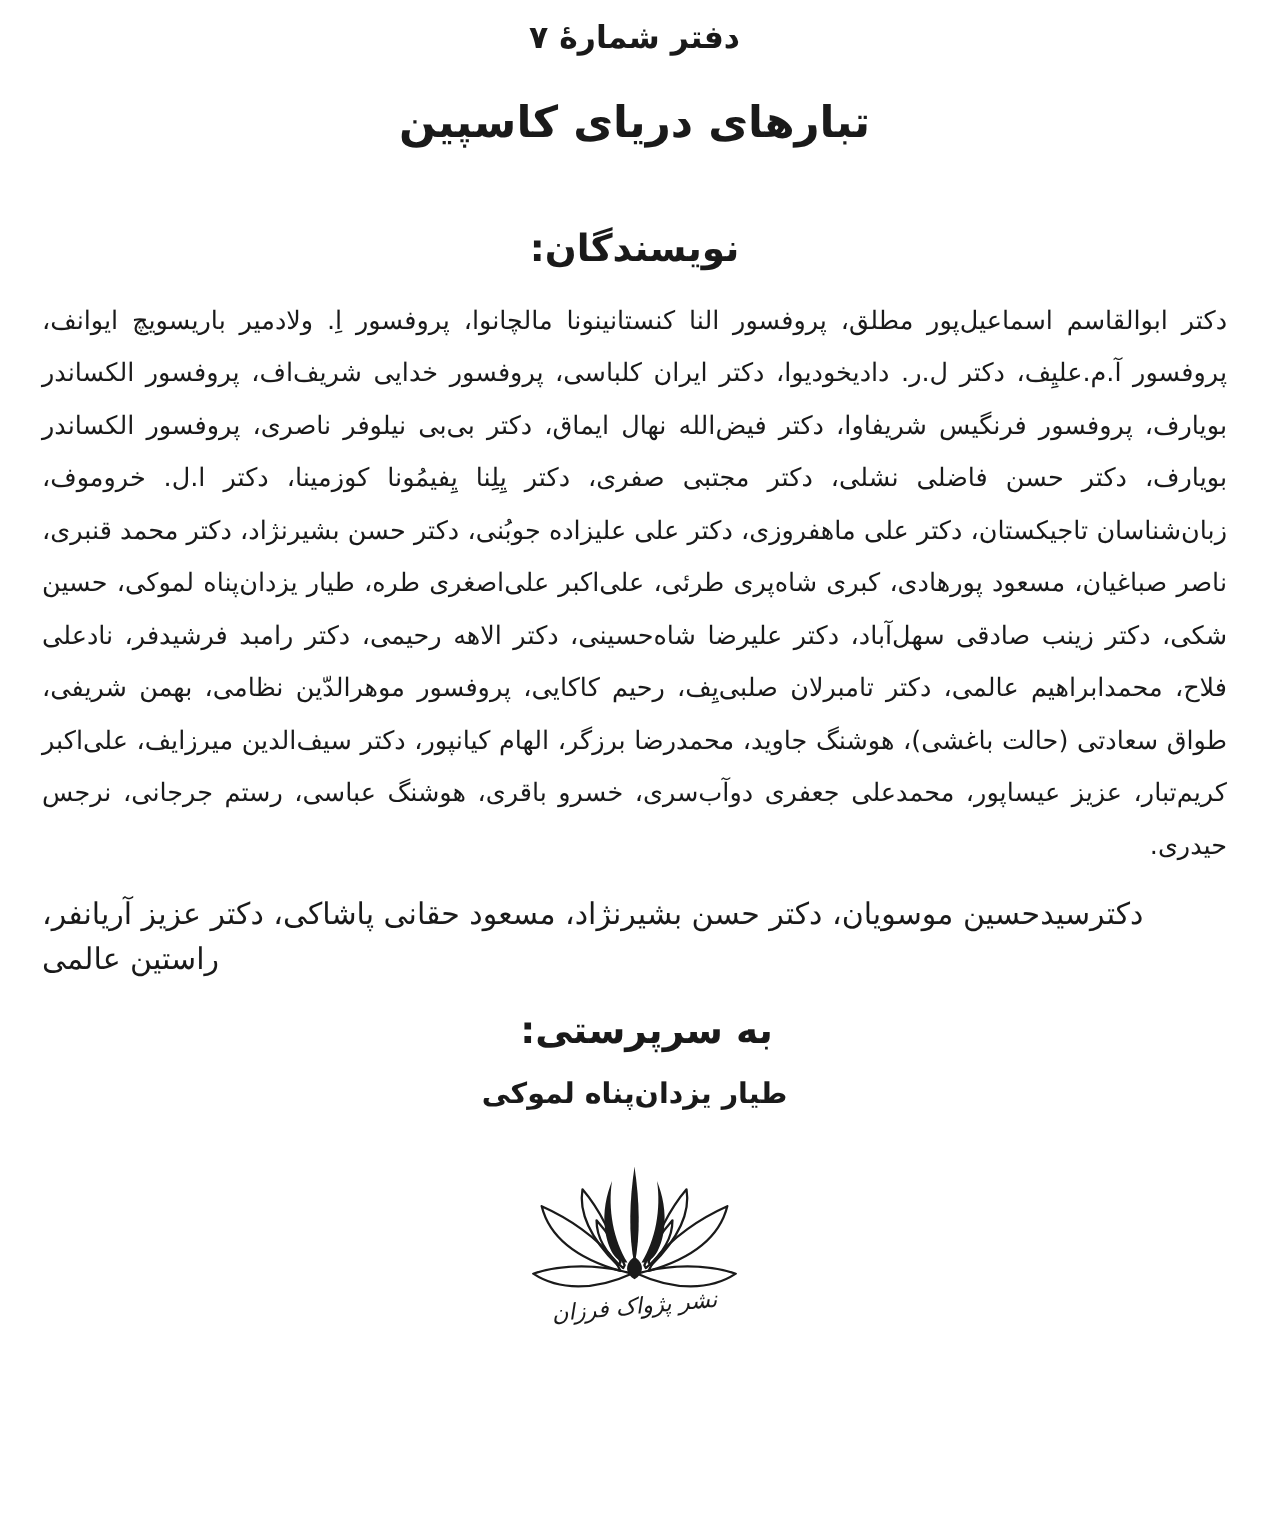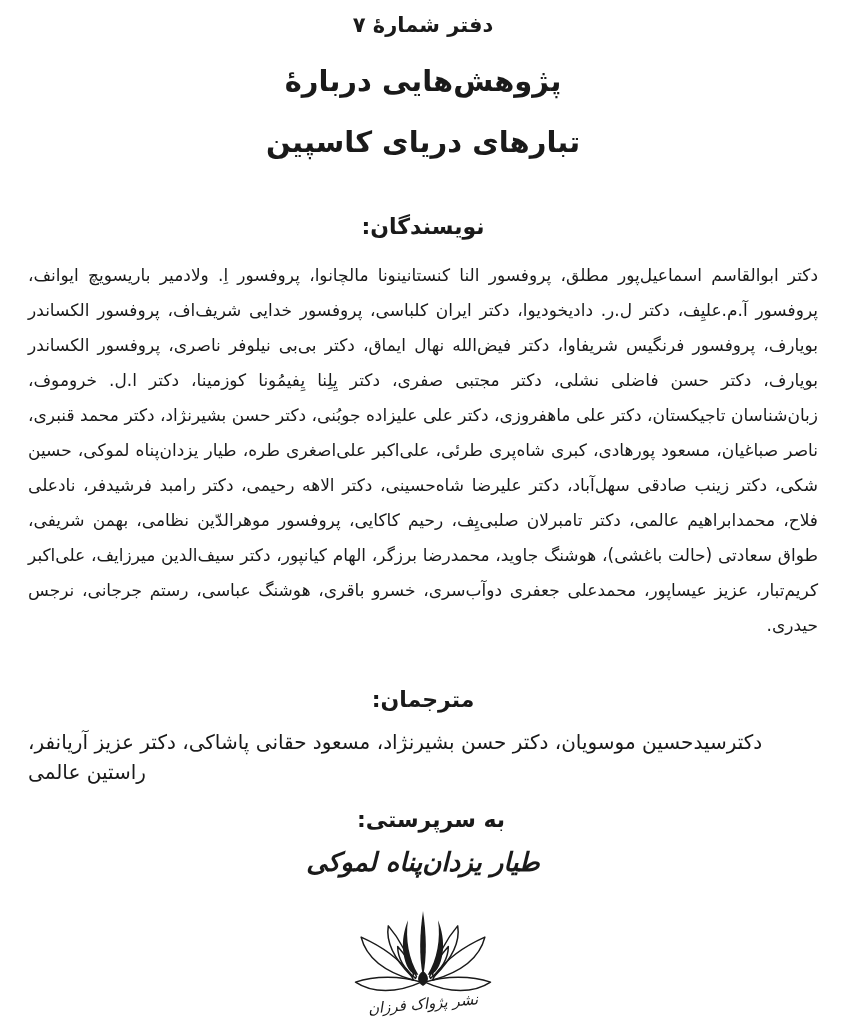--- a/index.html
+++ b/index.html
@@ -28,21 +28,21 @@
     font-weight: bold;
     line-height: 30px;
   }
   .title-line {
     font-size: 29px;
     font-weight: bold;
     margin: 21px 0 0 0;
     line-height: 40px;
   }
   .section-heading {
-    font-size: 22px;
+    font-size: 25px;
     font-weight: bold;
     margin: 0;
     line-height: 30px;
   }
   .authors-heading { margin-top: 50px; }
   .authors-text {
     margin: 16px 28px 0 28px;
     font-size: 17px;
     line-height: 35px;
     text-align: justify;
@@ -52,24 +52,23 @@
   .translators-heading { margin-top: 42px; }
   .translators-text {
     margin: 12px 28px 0 28px;
     font-size: 20px;
     line-height: 30px;
     text-align: left;
   }
   .supervision-heading { margin-top: 18px; padding-left: 16px; }
   .supervisor-name {
     margin-top: 12px;
-    font-size: 26px;
+    font-size: 19px;
     font-weight: bold;
     line-height: 30px;
-    font-style: italic;
   }
   .publisher {
     margin-top: 30px;
   }
   .lotus-logo-wrap {
     width: 160px;
     margin: 0 auto;
     line-height: 0;
   }
   .pub-name {
@@ -80,31 +79,29 @@
     letter-spacing: 0.5px;
   }
 </style>
 </head>
 <body>
 
 <div class="page">
 
   <header>
     <div class="series">دفتر شمارۀ ۷</div>
-    <h1 class="title-line">پژوهش‌هایی دربارۀ</h1>
     <h1 class="title-line">تبار‌های دریای کاسپین</h1>
   </header>
 
   <section>
     <h2 class="section-heading authors-heading">نویسندگان:</h2>
     <p class="authors-text">دکتر ابوالقاسم اسماعیل‌پور مطلق، پروفسور النا کنستانینونا مالچانوا، پروفسور اِ. ولادمیر باریسویچ ایوانف، پروفسور آ.م.علیِف، دکتر ل.ر. دادیخودیوا، دکتر ایران کلباسی، پروفسور خدایی شریف‌اف، پروفسور الکساندر بویارف، پروفسور فرنگیس شریفاوا، دکتر فیض‌الله نهال ایماق، دکتر بی‌بی نیلوفر ناصری، پروفسور الکساندر بویارف، دکتر حسن فاضلی نشلی، دکتر مجتبی صفری، دکتر یِلِنا یِفیمُونا کوزمینا، دکتر ا.ل. خروموف، زبان‌شناسان تاجیکستان، دکتر علی ماهفروزی، دکتر علی علیزاده جوبُنی، دکتر حسن بشیرنژاد، دکتر محمد قنبری، ناصر صباغیان، مسعود پورهادی، کبری شاه‌پری طرئی، علی‌اکبر علی‌اصغری طره، طیار یزدان‌پناه لموکی، حسین شکی، دکتر زینب صادقی سهل‌آباد، دکتر علیرضا شاه‌حسینی، دکتر الاهه رحیمی، دکتر رامبد فرشیدفر، نادعلی فلاح، محمدابراهیم عالمی، دکتر تامبرلان صلبی‌یِف، رحیم کاکایی، پروفسور موهرالدّین نظامی، بهمن شریفی، طواق سعادتی (حالت باغشی)، هوشنگ جاوید، محمدرضا برزگر، الهام کیانپور، دکتر سیف‌الدین میرزایف، علی‌اکبر کریم‌تبار، عزیز عیساپور، محمدعلی جعفری دوآب‌سری، خسرو باقری، هوشنگ عباسی، رستم جرجانی، نرجس حیدری.</p>
   </section>
 
   <section>
-    <h2 class="section-heading translators-heading">مترجمان:</h2>
     <p class="translators-text">دکترسیدحسین موسویان، دکتر حسن بشیرنژاد، مسعود حقانی پاشاکی، دکتر عزیز آریانفر، راستین عالمی</p>
   </section>
 
   <section>
     <h2 class="section-heading supervision-heading">به سرپرستی:</h2>
     <div class="supervisor-name">طیار یزدان‌پناه لموکی</div>
   </section>
 
   <footer class="publisher">
     <div class="lotus-logo-wrap">

